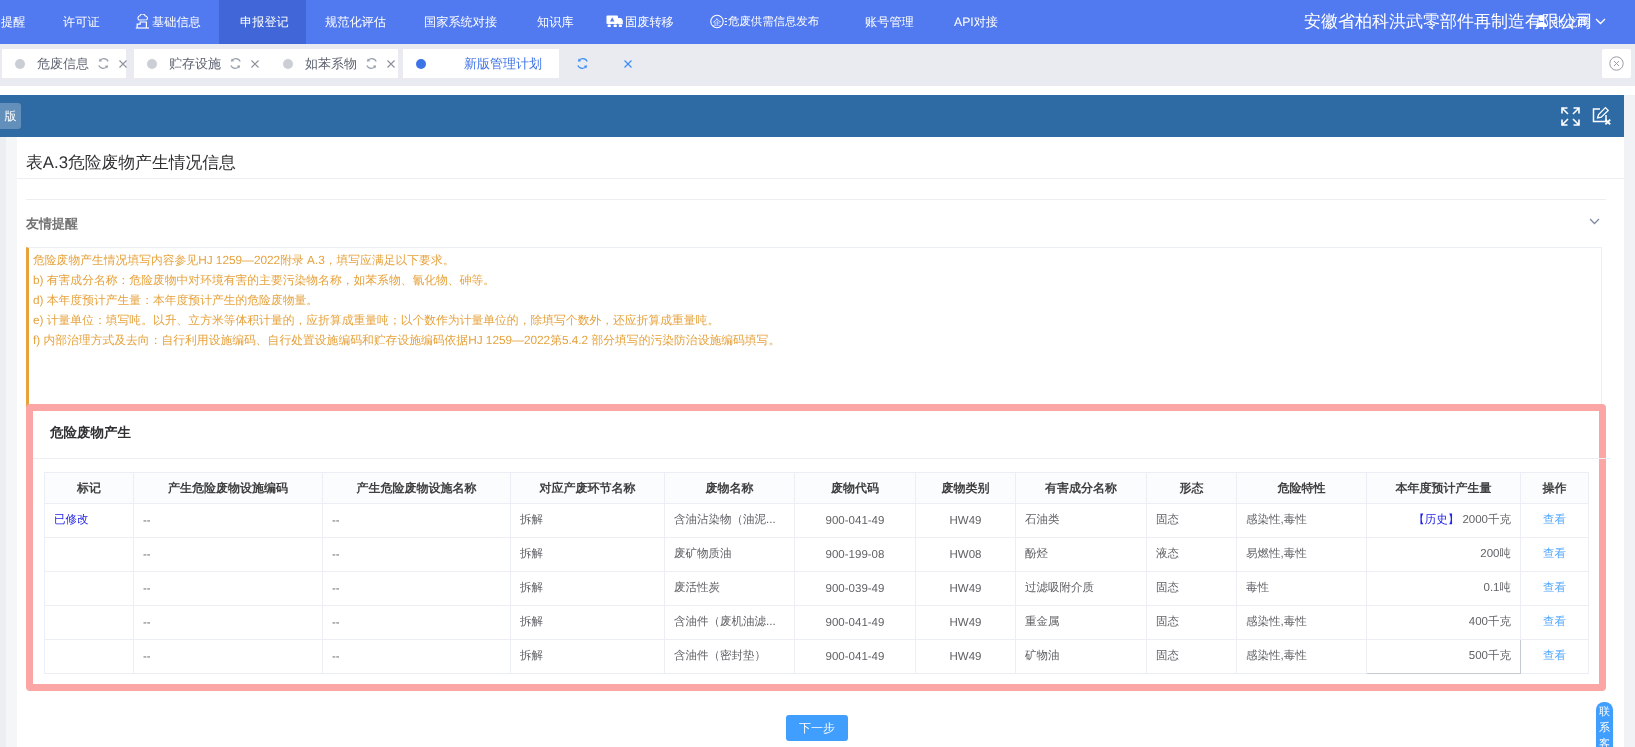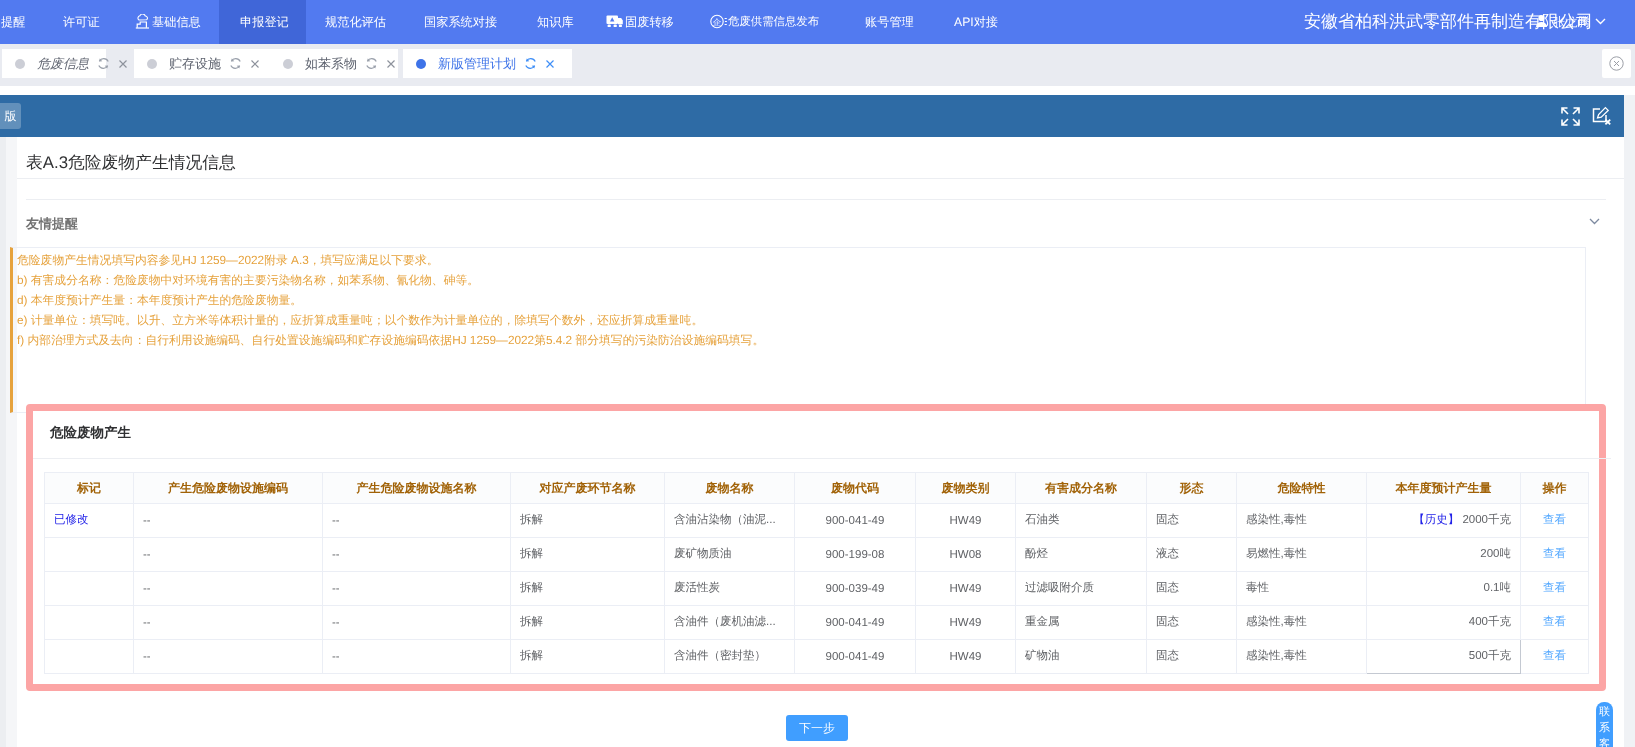--- a/index.html
+++ b/index.html
@@ -23,30 +23,30 @@
   .band { position:absolute; left:0; top:95px; width:1625px; height:42px; background:#2e6ba5; }
   .verchip { position:absolute; left:0; top:103px; width:21px; height:26px; background:rgba(255,255,255,.25); border-radius:0 3px 3px 0; color:#fff; font-size:12px; line-height:26px; text-align:center; }
   
   .lstrip { position:absolute; left:0; top:137px; width:17px; height:610px; background:#f5f6f8; border-left:6px solid #eceef1; }
   .rstrip { position:absolute; left:1624px; top:95px; width:11px; height:652px; background:#f0f2f5; }
   
   .title { position:absolute; left:26px; top:151px; font-size:16.8px; color:#303133; }
   .hr1 { position:absolute; left:17px; top:178px; width:1607px; height:1px; background:#eceef2; }
   .hr2 { position:absolute; left:26px; top:199px; width:1580px; height:1px; background:#eceef2; }
   .fqtx { position:absolute; left:26px; top:215px; font-size:13px; font-weight:bold; color:#737373; }
-  .notice { position:absolute; left:10px; top:247px; width:1576px; height:166px; border:1px solid #ebeef5; border-left:3px solid #e6a23c; padding:2px 0 0 4px; }
+  .notice { position:absolute; left:26px; top:247px; width:1576px; height:166px; border:1px solid #ebeef5; border-left:3px solid #e6a23c; padding:2px 0 0 4px; }
   .notice div { font-size:11.8px; color:#e6a23c; line-height:20px; white-space:nowrap; }
   
   .card { position:absolute; left:26px; top:404px; width:1580px; height:287px; border:7px solid #fca5a5; border-radius:4px; background:#fff; }
   .card-h { position:absolute; left:17px; top:14px; font-size:13.5px; font-weight:bold; color:#303133; }
   .card-hr { position:absolute; left:0; top:47px; width:1578px; height:1px; background:#eceef2; }
   
   table.grid { position:absolute; left:44px; top:472px; border-collapse:collapse; table-layout:fixed; }
   .grid td, .grid th { border:1px solid #ebeef5; font-size:11.5px; color:#606266; overflow:hidden; white-space:nowrap; padding:0; }
-  .grid th { height:31px; font-weight:bold; font-size:12px; color:#a16207; background:#fbfcfd; text-align:center; }
+  .grid th { height:31px; font-weight:bold; font-size:12px; color:#404040; background:#fbfcfd; text-align:center; }
   .grid td { height:34px; }
   .grid td.l { padding-left:9px; text-align:left; }
   .grid td.c { text-align:center; }
   .grid td.r { padding-right:9px; text-align:right; }
   .grid td.blue2, .blue2 { color:#2222e8; }
   .grid td.view, .view { color:#53a8ff; }
   .selcell { border:1px solid #c4c9d2 !important; }
   
   .nextbtn { position:absolute; left:786px; top:715px; width:62px; height:26px; background:#409eff; border-radius:3px; color:#fff; font-size:12px; text-align:center; line-height:26px; }
   .contact { position:absolute; left:1596px; top:702px; width:17px; height:45px; background:#409eff; border-radius:8px 8px 0 0; color:#fff; font-size:11px; text-align:center; padding-top:2px; line-height:16px; }
@@ -87,21 +87,21 @@
 <div class="nav-it" style="left:1304px; font-size:17px;">安徽省柏科洪武零部件再制造有限公司</div>
 <svg class="abs" style="left:1535px; top:14px;" width="13" height="14" viewBox="0 0 13 14">
   <circle cx="6.5" cy="4" r="3.1" fill="#fff"></circle>
   <path d="M1 13 a5.5 5 0 0 1 11 0 z" fill="#fff"></path>
 </svg>
 <div class="nav-it" style="left:1553px;">张龙腾</div>
 <svg class="abs" style="left:1595px; top:18px;" width="11" height="7" viewBox="0 0 11 7">
   <path d="M1 1 L5.5 5.5 L10 1" fill="none" stroke="#fff" stroke-width="1.4"></path>
 </svg>
 <div class="tabbar"></div>
-<div class="tab" style="left:2px; width:104px;font-style:italic;">
+<div class="tab" style="left:2px; width:124px;">
     <div class="dot"></div>
     <div class="txt">危废信息</div>
   <svg class="ic" width="13" height="13" viewBox="0 0 13 13">
       <path d="M11.2 4.5 A5 5 0 0 0 2.3 4.2 M1.8 8.5 A5 5 0 0 0 10.7 8.8" fill="none" stroke="#9aa0ab" stroke-width="1.2"></path>
       <path d="M2.6 1.4 L2.3 4.4 L5.3 4.2 z M10.4 11.6 L10.7 8.6 L7.7 8.8 z" fill="#9aa0ab"></path>
     </svg>
   <svg class="ic" width="10" height="10" viewBox="0 0 10 10">
       <path d="M1.5 1.5 l7 7 M8.5 1.5 l-7 7" stroke="#8d929c" stroke-width="1.2"></path>
     </svg>
   </div>
@@ -120,21 +120,21 @@
     <div class="dot"></div>
     <div class="txt">如苯系物</div>
   <svg class="ic" width="13" height="13" viewBox="0 0 13 13">
       <path d="M11.2 4.5 A5 5 0 0 0 2.3 4.2 M1.8 8.5 A5 5 0 0 0 10.7 8.8" fill="none" stroke="#9aa0ab" stroke-width="1.2"></path>
       <path d="M2.6 1.4 L2.3 4.4 L5.3 4.2 z M10.4 11.6 L10.7 8.6 L7.7 8.8 z" fill="#9aa0ab"></path>
     </svg>
   <svg class="ic" width="10" height="10" viewBox="0 0 10 10">
       <path d="M1.5 1.5 l7 7 M8.5 1.5 l-7 7" stroke="#8d929c" stroke-width="1.2"></path>
     </svg>
   </div>
-<div class="tab on" style="left:403px; width:169px;">
+<div class="tab on" style="left:403px; width:156px;gap:26px;">
     <div class="dot"></div>
     <div class="txt">新版管理计划</div>
   <svg class="ic" width="13" height="13" viewBox="0 0 13 13">
       <path d="M11.2 4.5 A5 5 0 0 0 2.3 4.2 M1.8 8.5 A5 5 0 0 0 10.7 8.8" fill="none" stroke="#3e8ef7" stroke-width="1.2"></path>
       <path d="M2.6 1.4 L2.3 4.4 L5.3 4.2 z M10.4 11.6 L10.7 8.6 L7.7 8.8 z" fill="#3e8ef7"></path>
     </svg>
   <svg class="ic" width="10" height="10" viewBox="0 0 10 10">
       <path d="M1.5 1.5 l7 7 M8.5 1.5 l-7 7" stroke="#3e8ef7" stroke-width="1.2"></path>
     </svg>
   </div>

